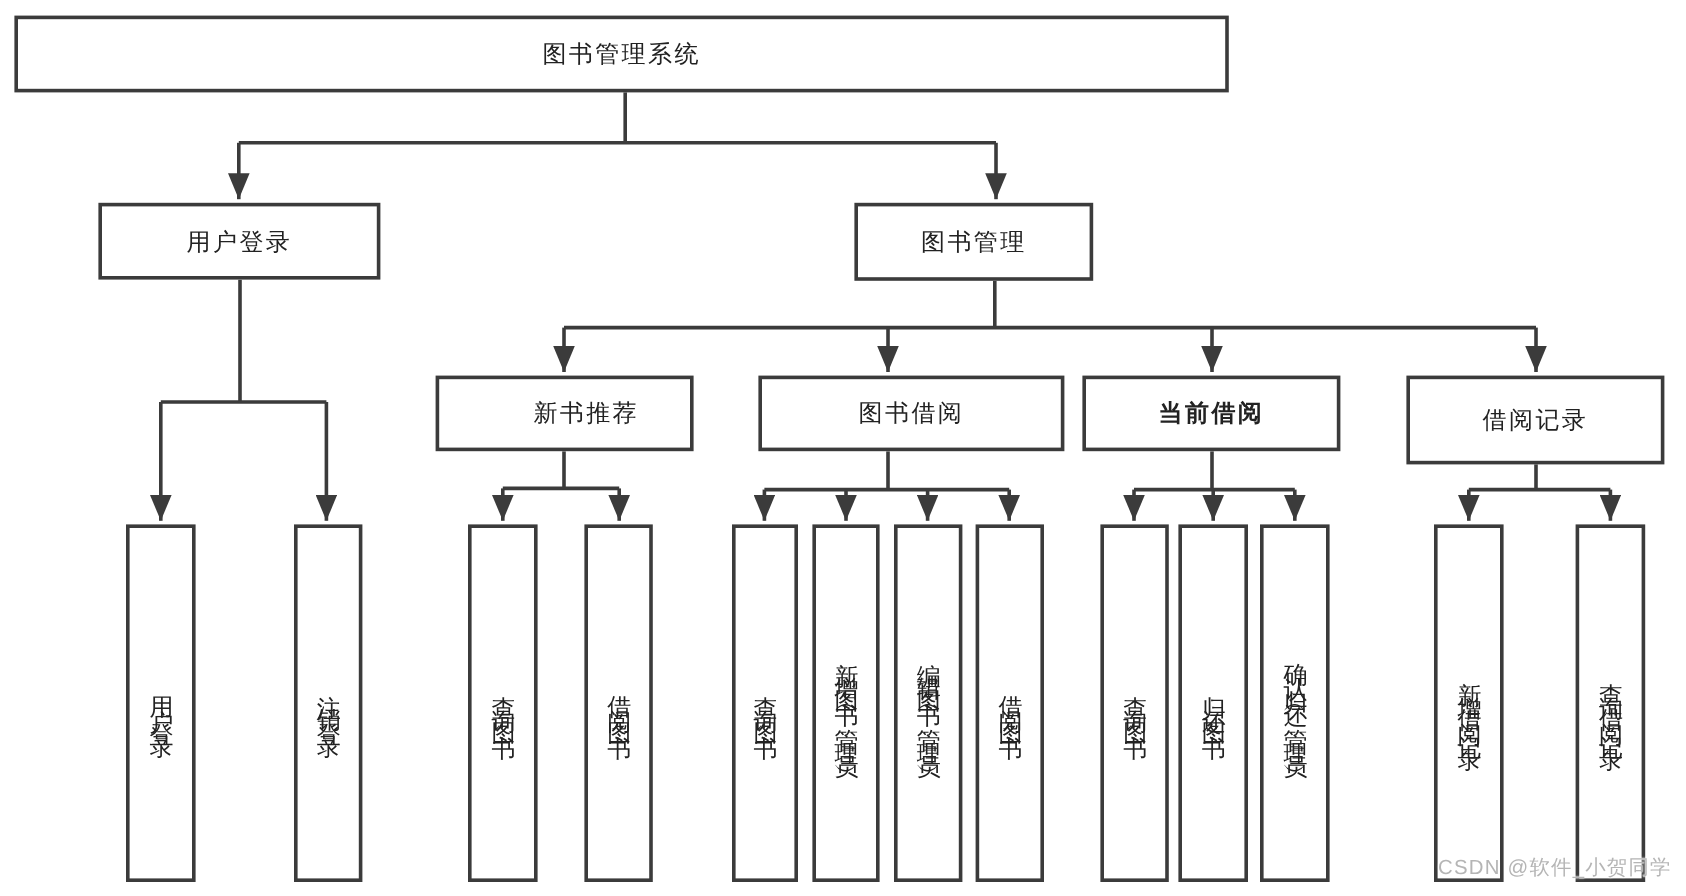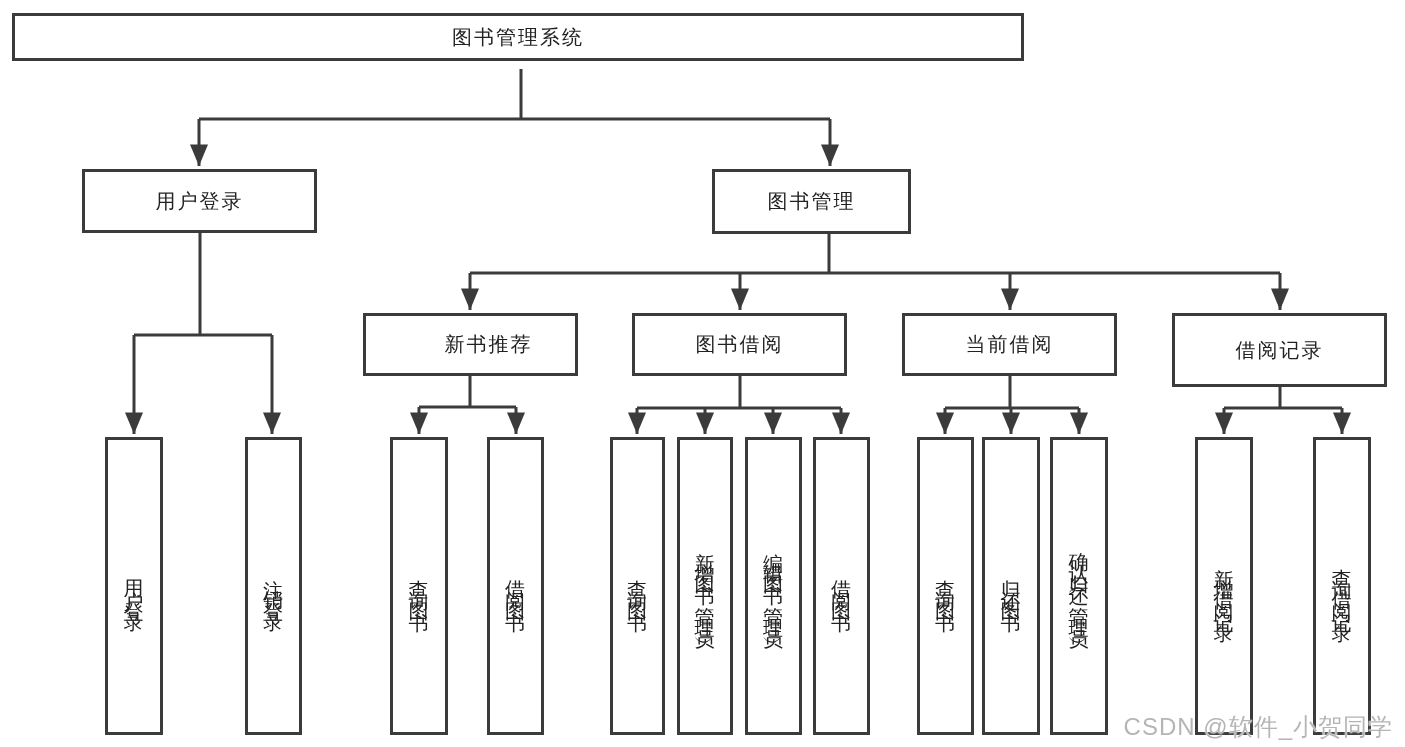--- a/index.html
+++ b/index.html
@@ -36,21 +36,21 @@
     writing-mode:vertical-rl;
     text-orientation:mixed;
     font-size:20px;
     line-height:1.0;
     letter-spacing:11px;
   }
   #watermark{
     position:absolute;
     right:12px;
     top:711px;
-    font-size:24px;
+    font-size:17px;
     letter-spacing:1px;
     color:var(--watermark,#b5b5b5);
     text-shadow:0 0 2px #ffffff, 0 0 1px #ffffff;
     white-space:nowrap;
   }
 </style>
 </head>
 <body>
 
 <div id="stage">
@@ -91,38 +91,38 @@
       <path d="M945,408 V434" marker-end="url(#arrow)"></path>
       <path d="M1011,408 V434" marker-end="url(#arrow)"></path>
       <path d="M1079,408 V434" marker-end="url(#arrow)"></path>
 
       <path d="M1280,376 V408 M1224,408 H1342"></path>
       <path d="M1224,408 V434" marker-end="url(#arrow)"></path>
       <path d="M1342,408 V434" marker-end="url(#arrow)"></path>
     </g>
   </svg>
 
-  <div class="box h" style="left:12px;top:13px;width:1012px;height:48px;">
+  <div class="box h" style="left:12px;top:13px;width:1012px;height:64px;">
     <span>图书管理系统</span>
   </div>
 
   <div class="box h" style="left:82px;top:169px;width:235px;height:64px;">
     <span>用户登录</span>
   </div>
   <div class="box h" style="left:712px;top:169px;width:199px;height:65px;">
     <span>图书管理</span>
   </div>
 
   <div class="box h" style="left:363px;top:313px;width:215px;height:63px;padding-left:36px;">
     <span>新书推荐</span>
   </div>
-  <div class="box h" style="left:632px;top:313px;width:215px;height:63px;">
+  <div class="box h" style="left:632px;top:313px;width:255px;height:63px;">
     <span>图书借阅</span>
   </div>
-  <div class="box h" style="left:902px;top:313px;width:215px;height:63px;">
+  <div class="box h" style="left:902px;top:313px;width:215px;height:63px;font-weight:bold;">
     <span>当前借阅</span>
   </div>
   <div class="box h" style="left:1172px;top:313px;width:215px;height:74px;">
     <span>借阅记录</span>
   </div>
 
   <div class="box v" style="left:105px;top:437px;width:58px;height:298px;">
     <span>用户登录</span>
   </div>
   <div class="box v" style="left:245px;top:437px;width:57px;height:298px;">

